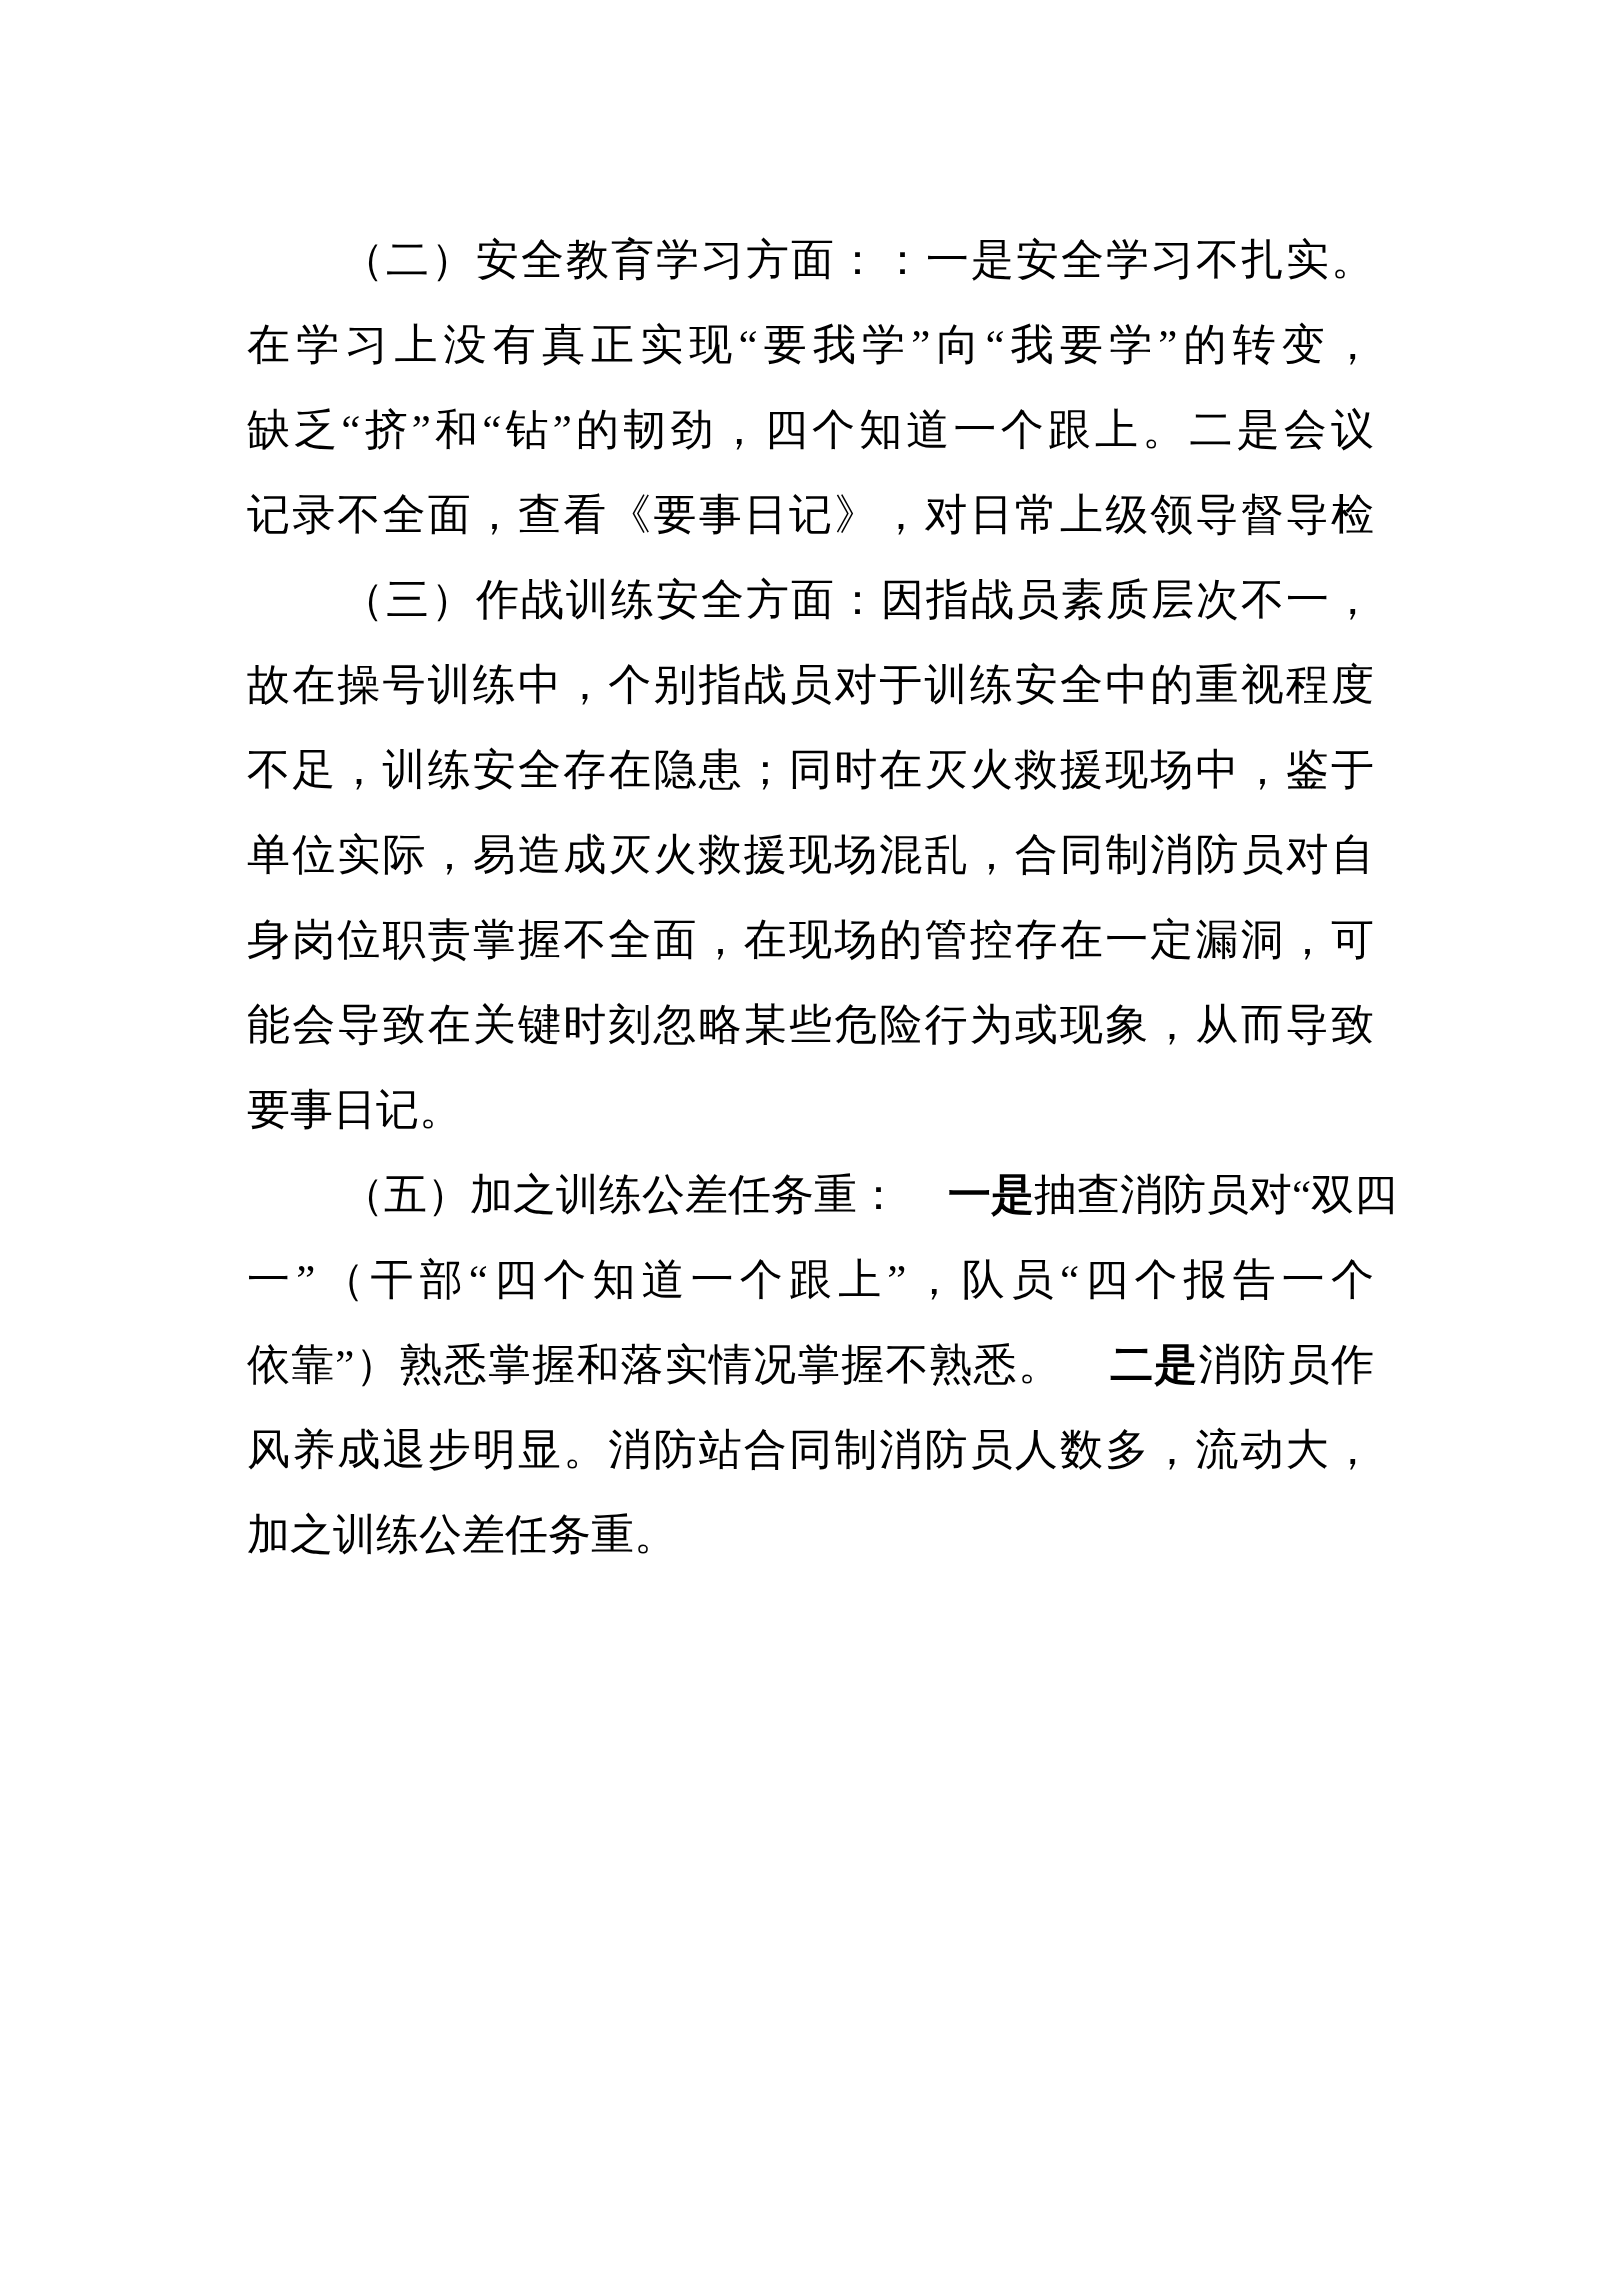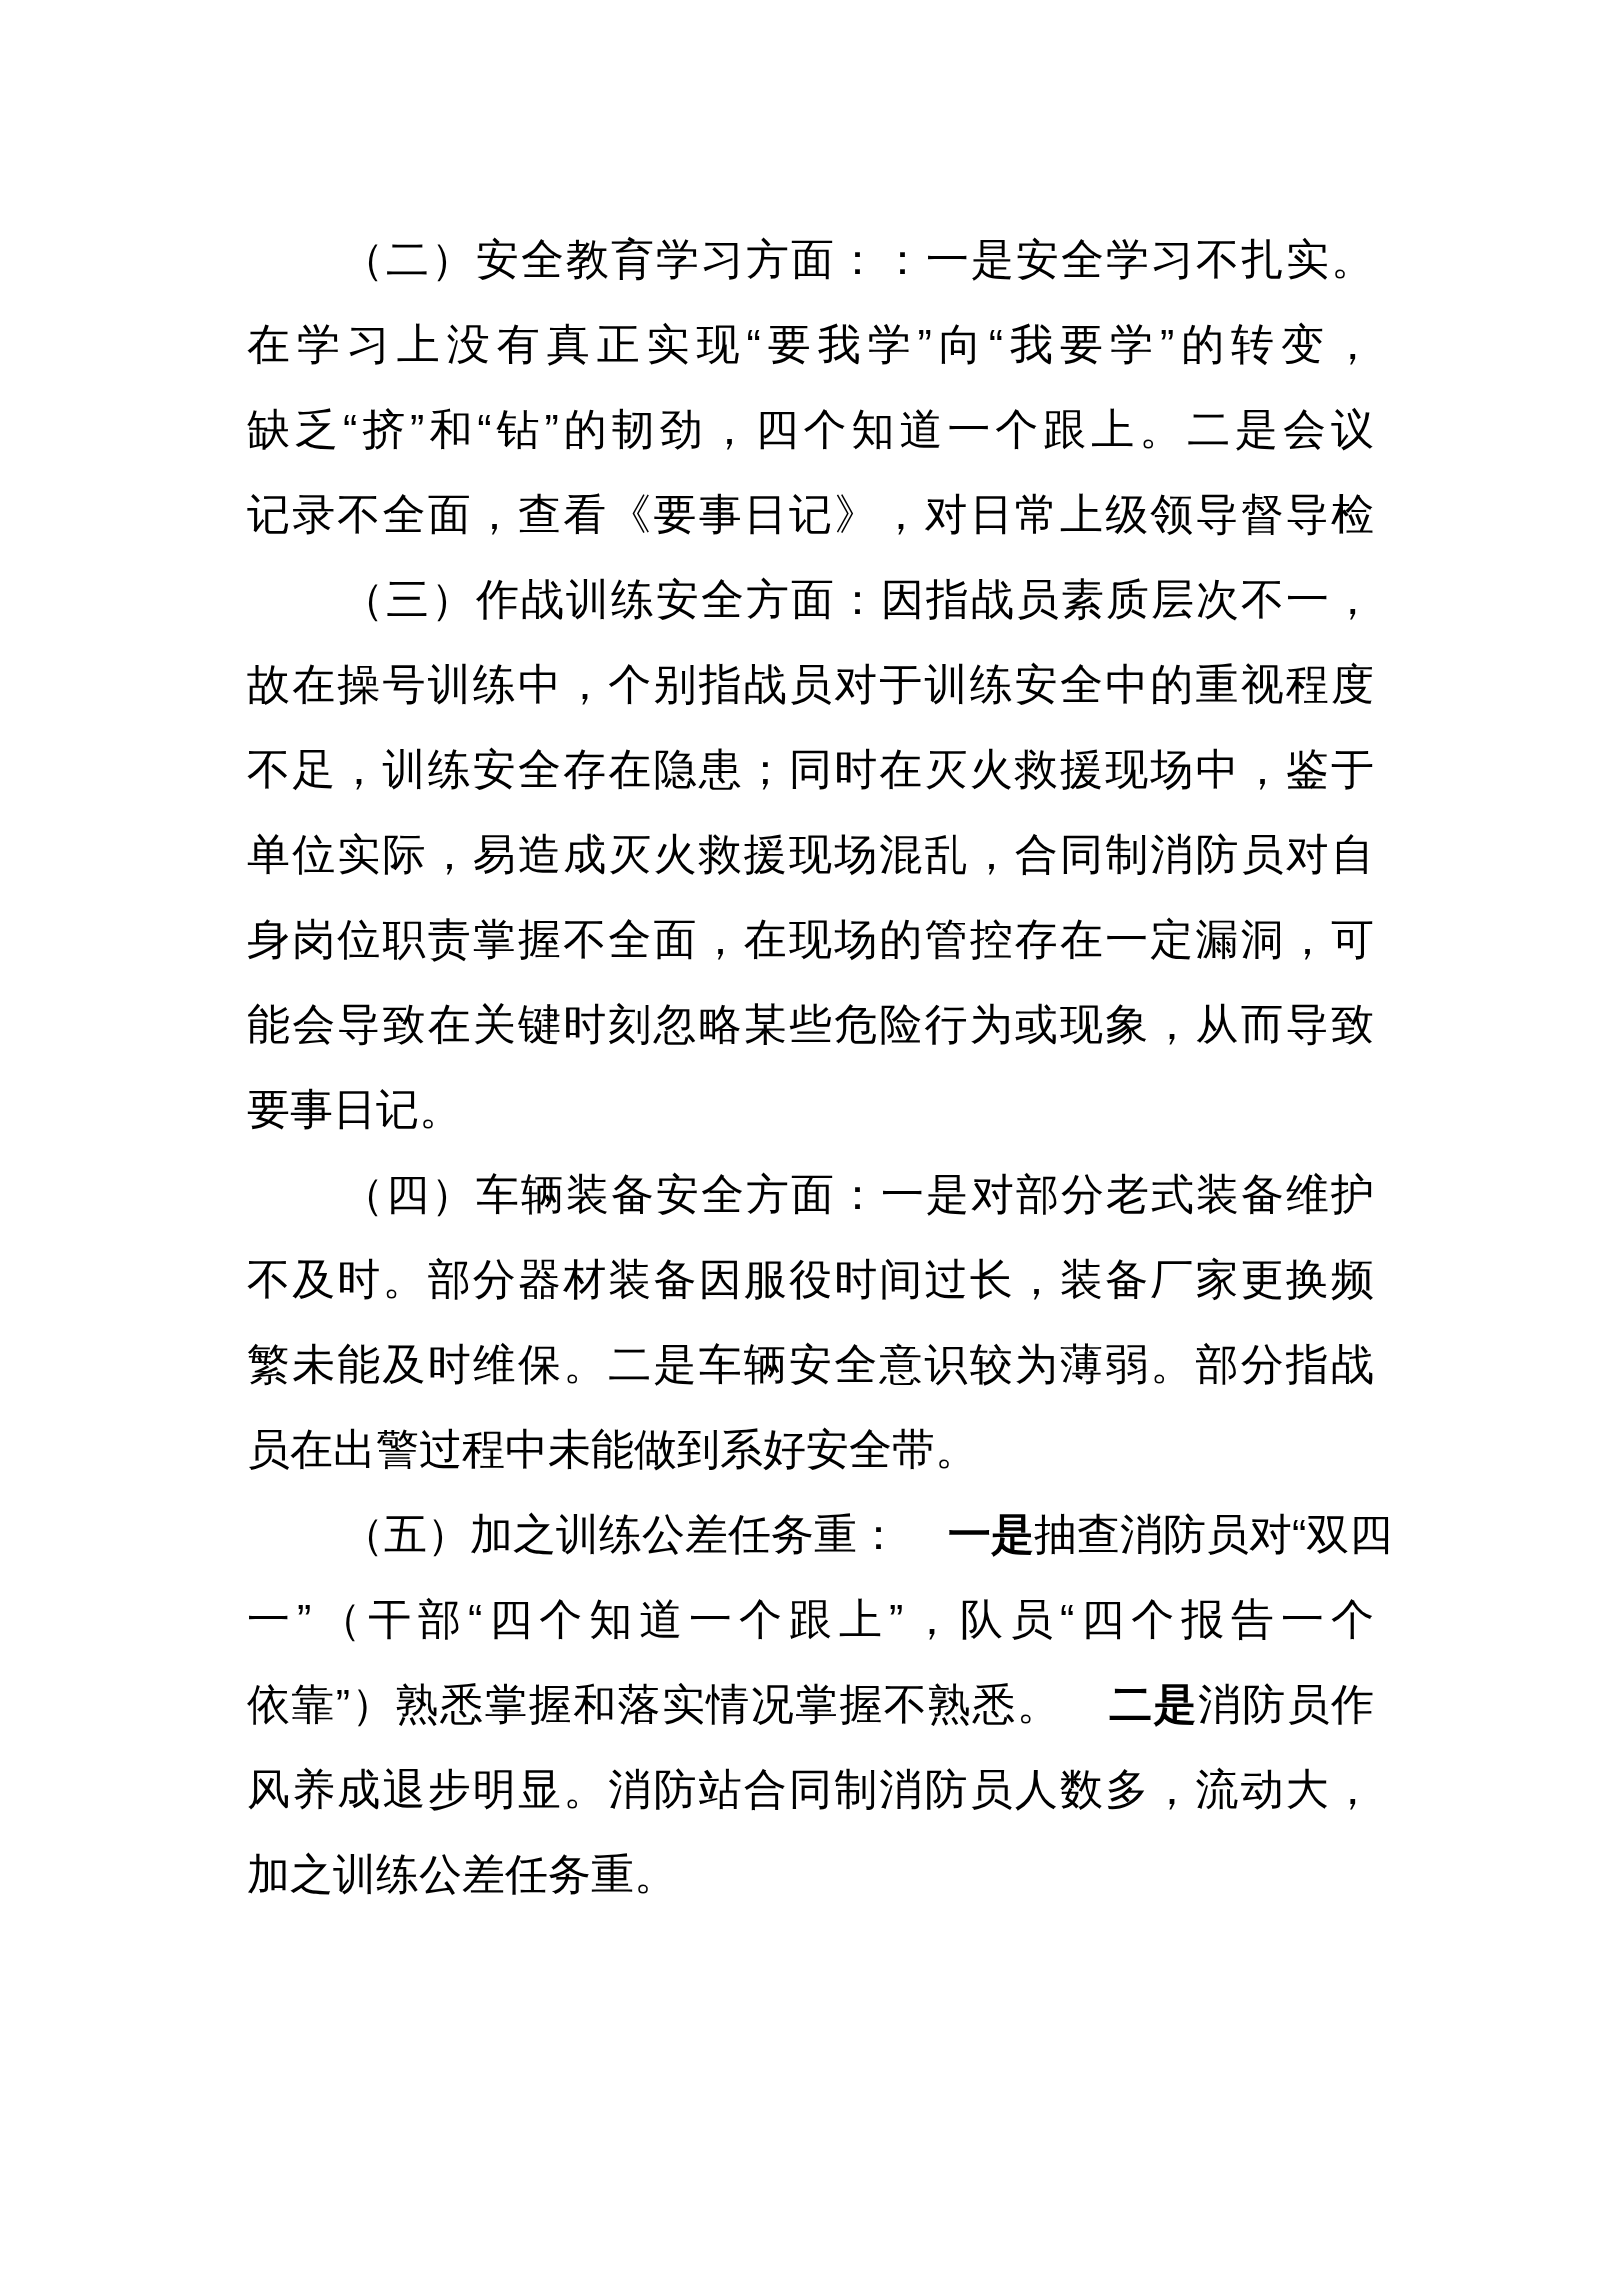--- a/index.html
+++ b/index.html
@@ -1,20 +1,20 @@
 <!DOCTYPE html>
 <html><head>
 <meta charset="utf-8">
 <style>
   html, body { margin: 0; padding: 0; background: #ffffff; }
   body { width: 1621px; height: 2293px; position: relative; overflow: hidden; }
   .page { position: absolute; left: 0; top: 0; width: 1621px; height: 2293px; background: #ffffff; }
   .content {
     position: absolute; left: 247px; top: 217px; width: 1127px;
-    font-family: Liberation Sans, sans-serif;
+    font-family: Liberation Serif, serif;
     font-size: 43px; color: #000000; line-height: 85px;
   }
   .line {
     display: block; height: 85px; white-space: nowrap;
     text-align: justify; text-align-last: justify;
   }
   .line.last { text-align-last: left; }
   .line.indent { padding-left: 94px; }
   .b { font-weight: bold; margin-left: 48px; }
 </style>
@@ -34,26 +34,20 @@
     <div class="para">
       <span class="line indent"><span>（三）作战训练安全方面：因指战员素质层次不一，</span></span>
       <span class="line"><span>故在操号训练中，个别指战员对于训练安全中的重视程度</span></span>
       <span class="line"><span>不足，训练安全存在隐患；同时在灭火救援现场中，鉴于</span></span>
       <span class="line"><span>单位实际，易造成灭火救援现场混乱，合同制消防员对自</span></span>
       <span class="line"><span>身岗位职责掌握不全面，在现场的管控存在一定漏洞，可</span></span>
       <span class="line"><span>能会导致在关键时刻忽略某些危险行为或现象，从而导致</span></span>
       <span class="line last"><span>要事日记。</span></span>
     </div>
 
-    <div class="para">
-      <span class="line indent"><span>（四）车辆装备安全方面：一是对部分老式装备维护</span></span>
-      <span class="line"><span>不及时。部分器材装备因服役时间过长，装备厂家更换频</span></span>
-      <span class="line"><span>繁未能及时维保。二是车辆安全意识较为薄弱。部分指战</span></span>
-      <span class="line last"><span>员在出警过程中未能做到系好安全带。</span></span>
-    </div>
 
     <div class="para">
       <span class="line indent"><span>（五）加之训练公差任务重：</span><span class="b">一是</span><span>抽查消防员对“双四</span></span>
       <span class="line"><span>一”（干部“四个知道一个跟上”，队员“四个报告一个</span></span>
       <span class="line"><span>依靠”）熟悉掌握和落实情况掌握不熟悉。</span><span class="b">二是</span><span>消防员作</span></span>
       <span class="line"><span>风养成退步明显。消防站合同制消防员人数多，流动大，</span></span>
       <span class="line last"><span>加之训练公差任务重。</span></span>
     </div>
   </div>
 </div>

